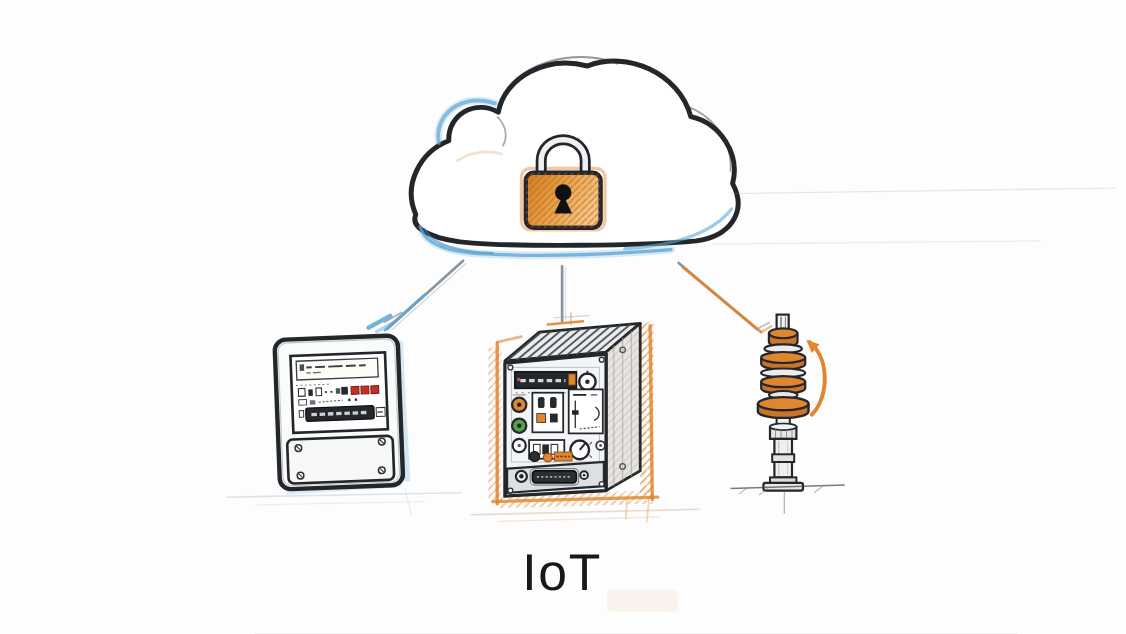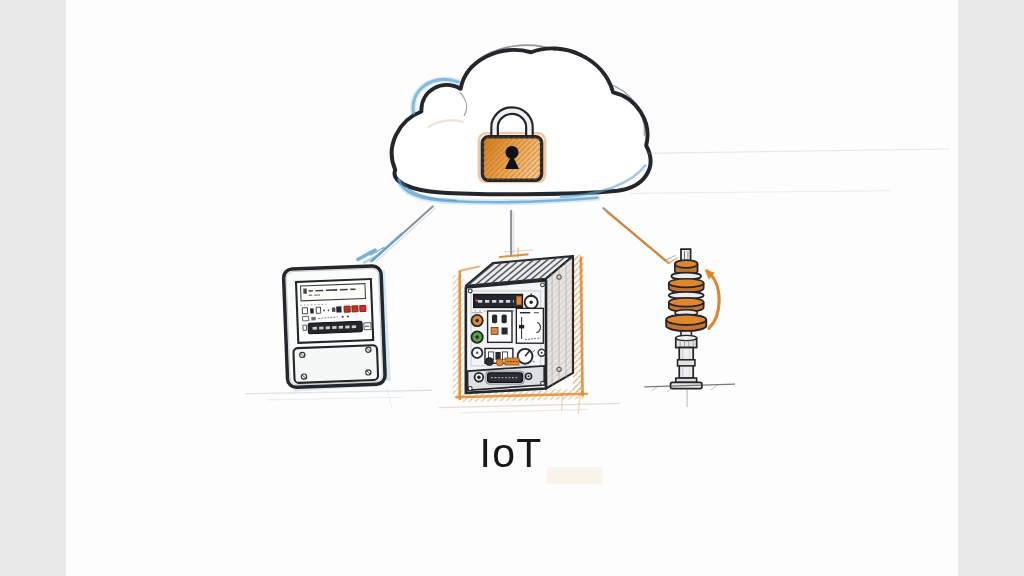--- a/index.html
+++ b/index.html
@@ -2,21 +2,21 @@
 <html style="--ink: #23262a; --blue: #5ea7d8; --blue-deep: #3f87c2; --orange: #e0862f; --orange-deep: #c9742a; --gray: #8b939c; --red: #c03227; --green: #57a04b; --display-dark: #24282d; --paper: #fdfdfd; --text: #17181a;"><head>
 <meta charset="utf-8">
 <style>
   :root{
     --ink:#23262a; --blue:#5ea7d8; --blue-deep:#3f87c2; --orange:#e0862f;
     --orange-deep:#c9742a; --gray:#8b939c; --red:#c03227; --green:#57a04b;
     --display-dark:#24282d; --paper:#fdfdfd; --text:#17181a;
   }
   html,body{margin:0;padding:0;background:#e9e9e9;}
   .stage{
-    width:892px;height:576px;position:relative;margin:0 auto;
+    width:1024px;height:576px;position:relative;margin:0 auto;
     background:var(--paper);overflow:hidden;
     font-family:"Liberation Sans", sans-serif;
   }
   svg{position:absolute;inset:0;display:block;}
   .sk-ink{stroke:var(--ink);}  .sk-blue{stroke:var(--blue);}
   .sk-bdeep{stroke:var(--blue-deep);} .sk-orange{stroke:var(--orange);}
   .sk-gray{stroke:var(--gray);} .fl-orange{fill:var(--orange);}
   .fl-odeep{fill:var(--orange-deep);} .fl-red{fill:var(--red);}
   .fl-green{fill:var(--green);} .fl-ink{fill:var(--ink);}
   .fl-disp{fill:var(--display-dark);}

